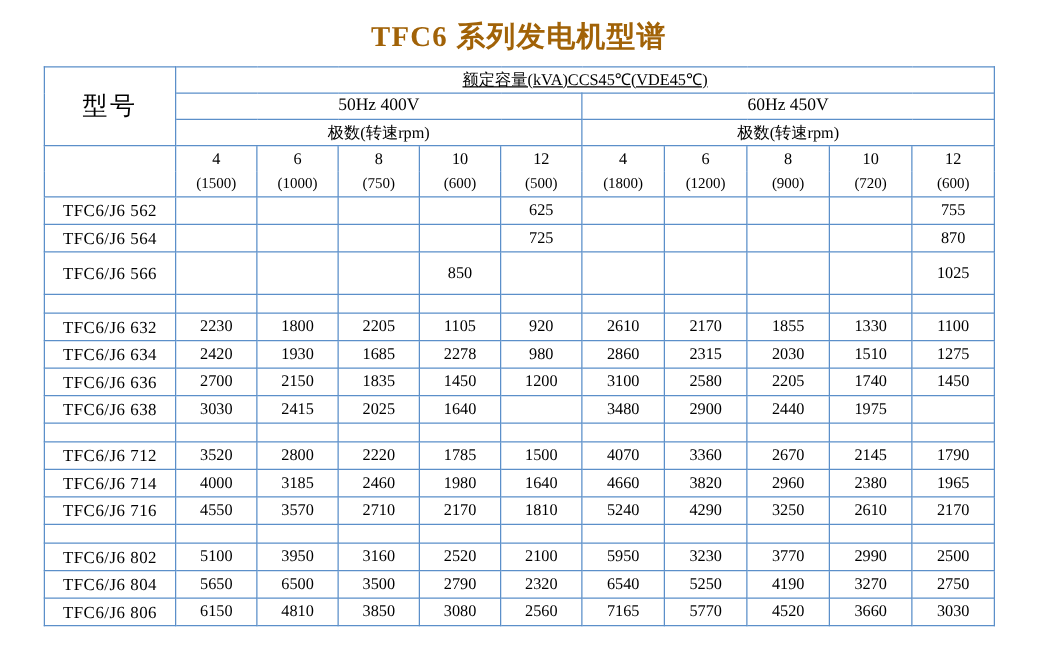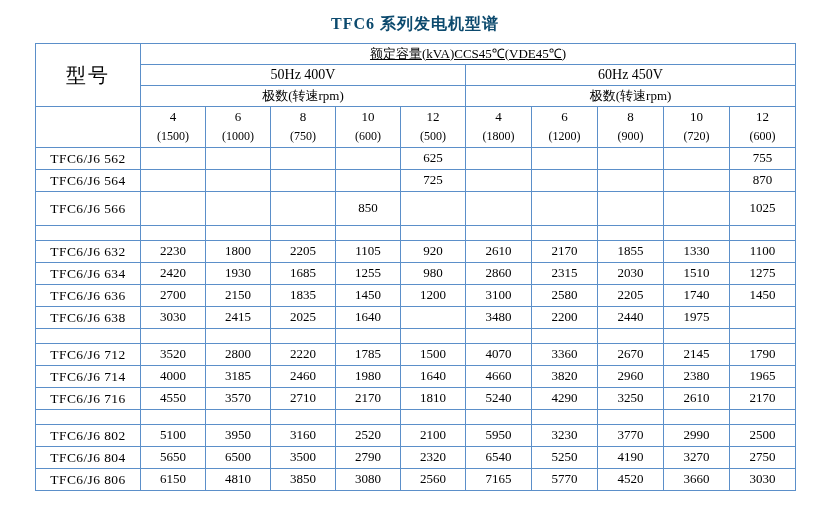--- a/index.html
+++ b/index.html
@@ -10,23 +10,23 @@
   body {
     width: 830px;
     height: 532px;
     font-family: "Liberation Serif", serif;
     color: #000000;
     position: relative;
     overflow: hidden;
   }
   .page-title {
     text-align: center;
-    color: #0c4a6e;
+    color: #a16207;
     font-family: "Liberation Serif", serif;
-    font-size: 16px;
+    font-size: 23px;
     font-weight: bold;
     letter-spacing: 1px;
     margin: 14px 0 8px 0;
   }
   .table-wrap {
     margin: 0 auto;
     width: 760px;
   }
   table.spec {
     border-collapse: collapse;
@@ -212,21 +212,21 @@
           <td>2170</td>
           <td>1855</td>
           <td>1330</td>
           <td>1100</td>
         </tr>
         <tr class="data">
           <td class="model">TFC6/J6 634</td>
           <td>2420</td>
           <td>1930</td>
           <td>1685</td>
-          <td>1255</td>
+          <td>2278</td>
           <td>980</td>
           <td>2860</td>
           <td>2315</td>
           <td>2030</td>
           <td>1510</td>
           <td>1275</td>
         </tr>
         <tr class="data">
           <td class="model">TFC6/J6 636</td>
           <td>2700</td>
@@ -241,21 +241,21 @@
           <td>1450</td>
         </tr>
         <tr class="data">
           <td class="model">TFC6/J6 638</td>
           <td>3030</td>
           <td>2415</td>
           <td>2025</td>
           <td>1640</td>
           <td></td>
           <td>3480</td>
-          <td>2200</td>
+          <td>2900</td>
           <td>2440</td>
           <td>1975</td>
           <td></td>
         </tr>
         <tr class="spacer">
           <td class="model"></td>
           <td></td>
           <td></td>
           <td></td>
           <td></td>

